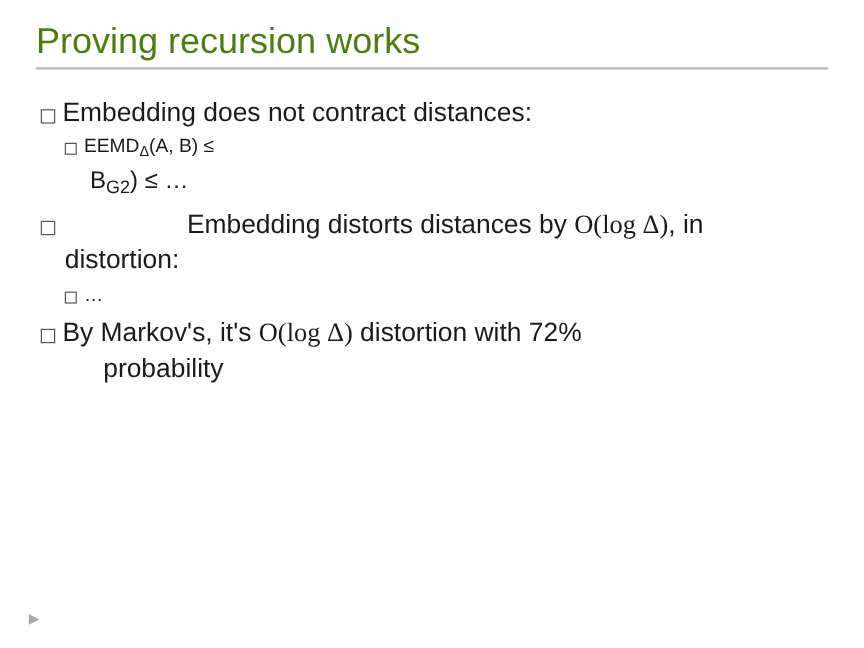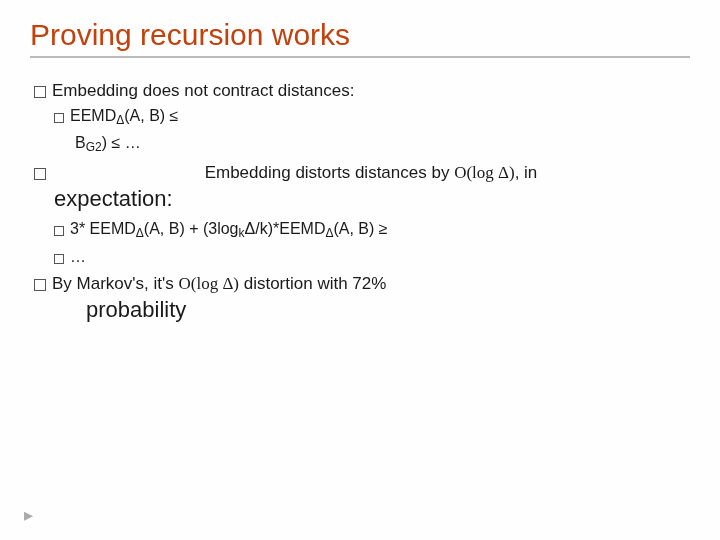--- a/index.html
+++ b/index.html
@@ -14,47 +14,47 @@
   }
   .slide {
     box-sizing: border-box;
     width: 720px;
     height: 540px;
     padding: 18px 30px 12px 30px;
     position: relative;
   }
   .title {
     font-size: 30px;
-    color: #c2410c;
+    color: #4d7c0f;
     padding-bottom: 4px;
     border-bottom: 2px solid #bbb;
     margin-bottom: 22px;
     font-weight: 400;
   }
   .lvl1 {
-    font-size: 17px;
+    font-size: 22px;
     margin: 2px 0 2px 4px;
     line-height: 1.25;
     display: flex;
     align-items: baseline;
   }
   .lvl1-cont {
     font-size: 22px;
     margin: 0 0 6px 24px;
     line-height: 1.25;
   }
   .lvl2 {
     font-size: 16px;
     margin: 4px 0 4px 24px;
     line-height: 1.35;
     display: flex;
     align-items: baseline;
   }
   .lvl2-cont {
-    font-size: 16px;
+    font-size: 20px;
     margin: 0 0 4px 45px;
     line-height: 1.35;
   }
   .sq {
     display: inline-block;
     width: 10px;
     height: 10px;
     border: 1.5px solid #555;
     margin-right: 6px;
     flex: 0 0 auto;
@@ -95,26 +95,22 @@
       </div>
       <div class="lvl2-cont">B<span class="sub">G2</span>) ≤ …</div>
     </div>
 
   <div class="lvl1" style="margin-top:6px;text-align:center;">
     <span class="sq"></span>
     <span class="txt">
       <span>Embedding distorts distances by </span><span style="font-family:serif;">O(log Δ)</span><span>, in</span>
     </span>
   </div>
-  <div class="lvl1-cont">expectation:</div>
+  <div class="lvl1-cont">distortion:</div>
   <div id="b2subs">
-      <div class="lvl2">
-        <span class="sq sm"></span>
-        <span class="txt">3* EEMD<span class="sub">Δ</span>(A, B) + (3log<span class="sub">k</span>Δ/k)*EEMD<span class="sub">Δ</span>(A, B) ≥</span>
-      </div>
       <div class="lvl2">
         <span class="sq sm"></span>
         <span class="txt">…</span>
       </div>
     </div>
 
   <div class="lvl1" style="margin-top:6px;">
     <span class="sq"></span>
     <span class="txt">
       <span>By Markov's, it's </span><span style="font-family:serif;">O(log Δ)</span><span> distortion with 72%</span>

